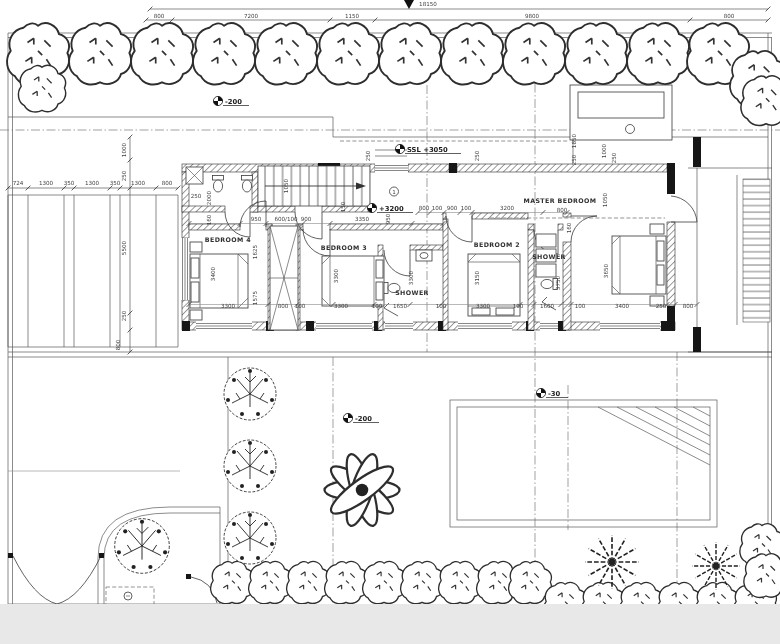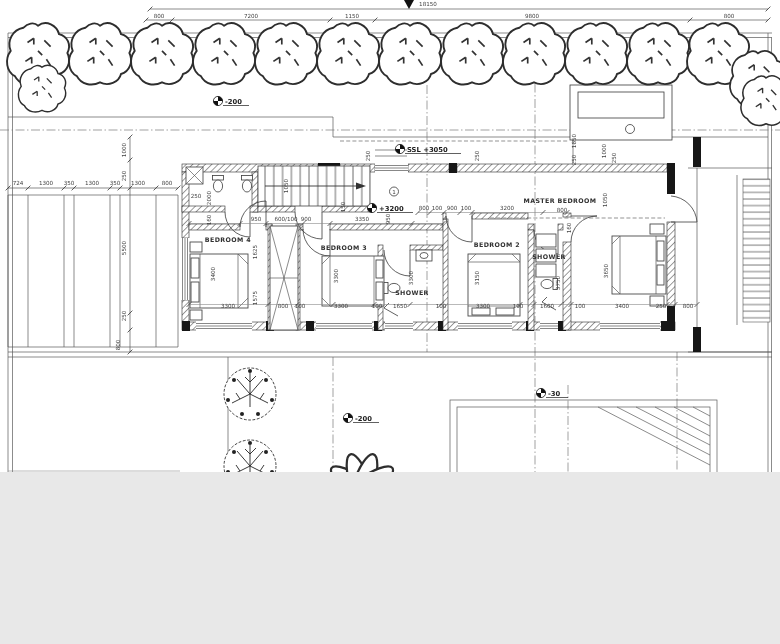--- a/index.html
+++ b/index.html
@@ -1,16 +1,16 @@
 <!DOCTYPE html>
 <html><head>
 <meta charset="utf-8">
 <style>
   html,body{margin:0;padding:0;background:#e8e8e8;}
-  .stage{width:780px;height:472px;background:#ffffff;position:relative;overflow:hidden;
+  .stage{width:780px;height:604px;background:#ffffff;position:relative;overflow:hidden;
          font-family:"DejaVu Sans",sans-serif;}
   svg{display:block}
   .thin{stroke:#5a5a5a;stroke-width:.7;fill:none}
   .med{stroke:#333;stroke-width:1;fill:none}
   .lt{stroke:#8a8a8a;stroke-width:.6;fill:none}
   .dd{stroke:#7a7a7a;stroke-width:.7;fill:none;stroke-dasharray:9 2.5 1.5 2.5}
   .dsh{stroke:#666;stroke-width:.7;fill:none;stroke-dasharray:4 2.2}
   .wall{fill:url(#hatch);stroke:#2b2b2b;stroke-width:.6}
   .blk{fill:#161616;stroke:none}
   .fix{fill:#fff;stroke:#3a3a3a;stroke-width:.8}

